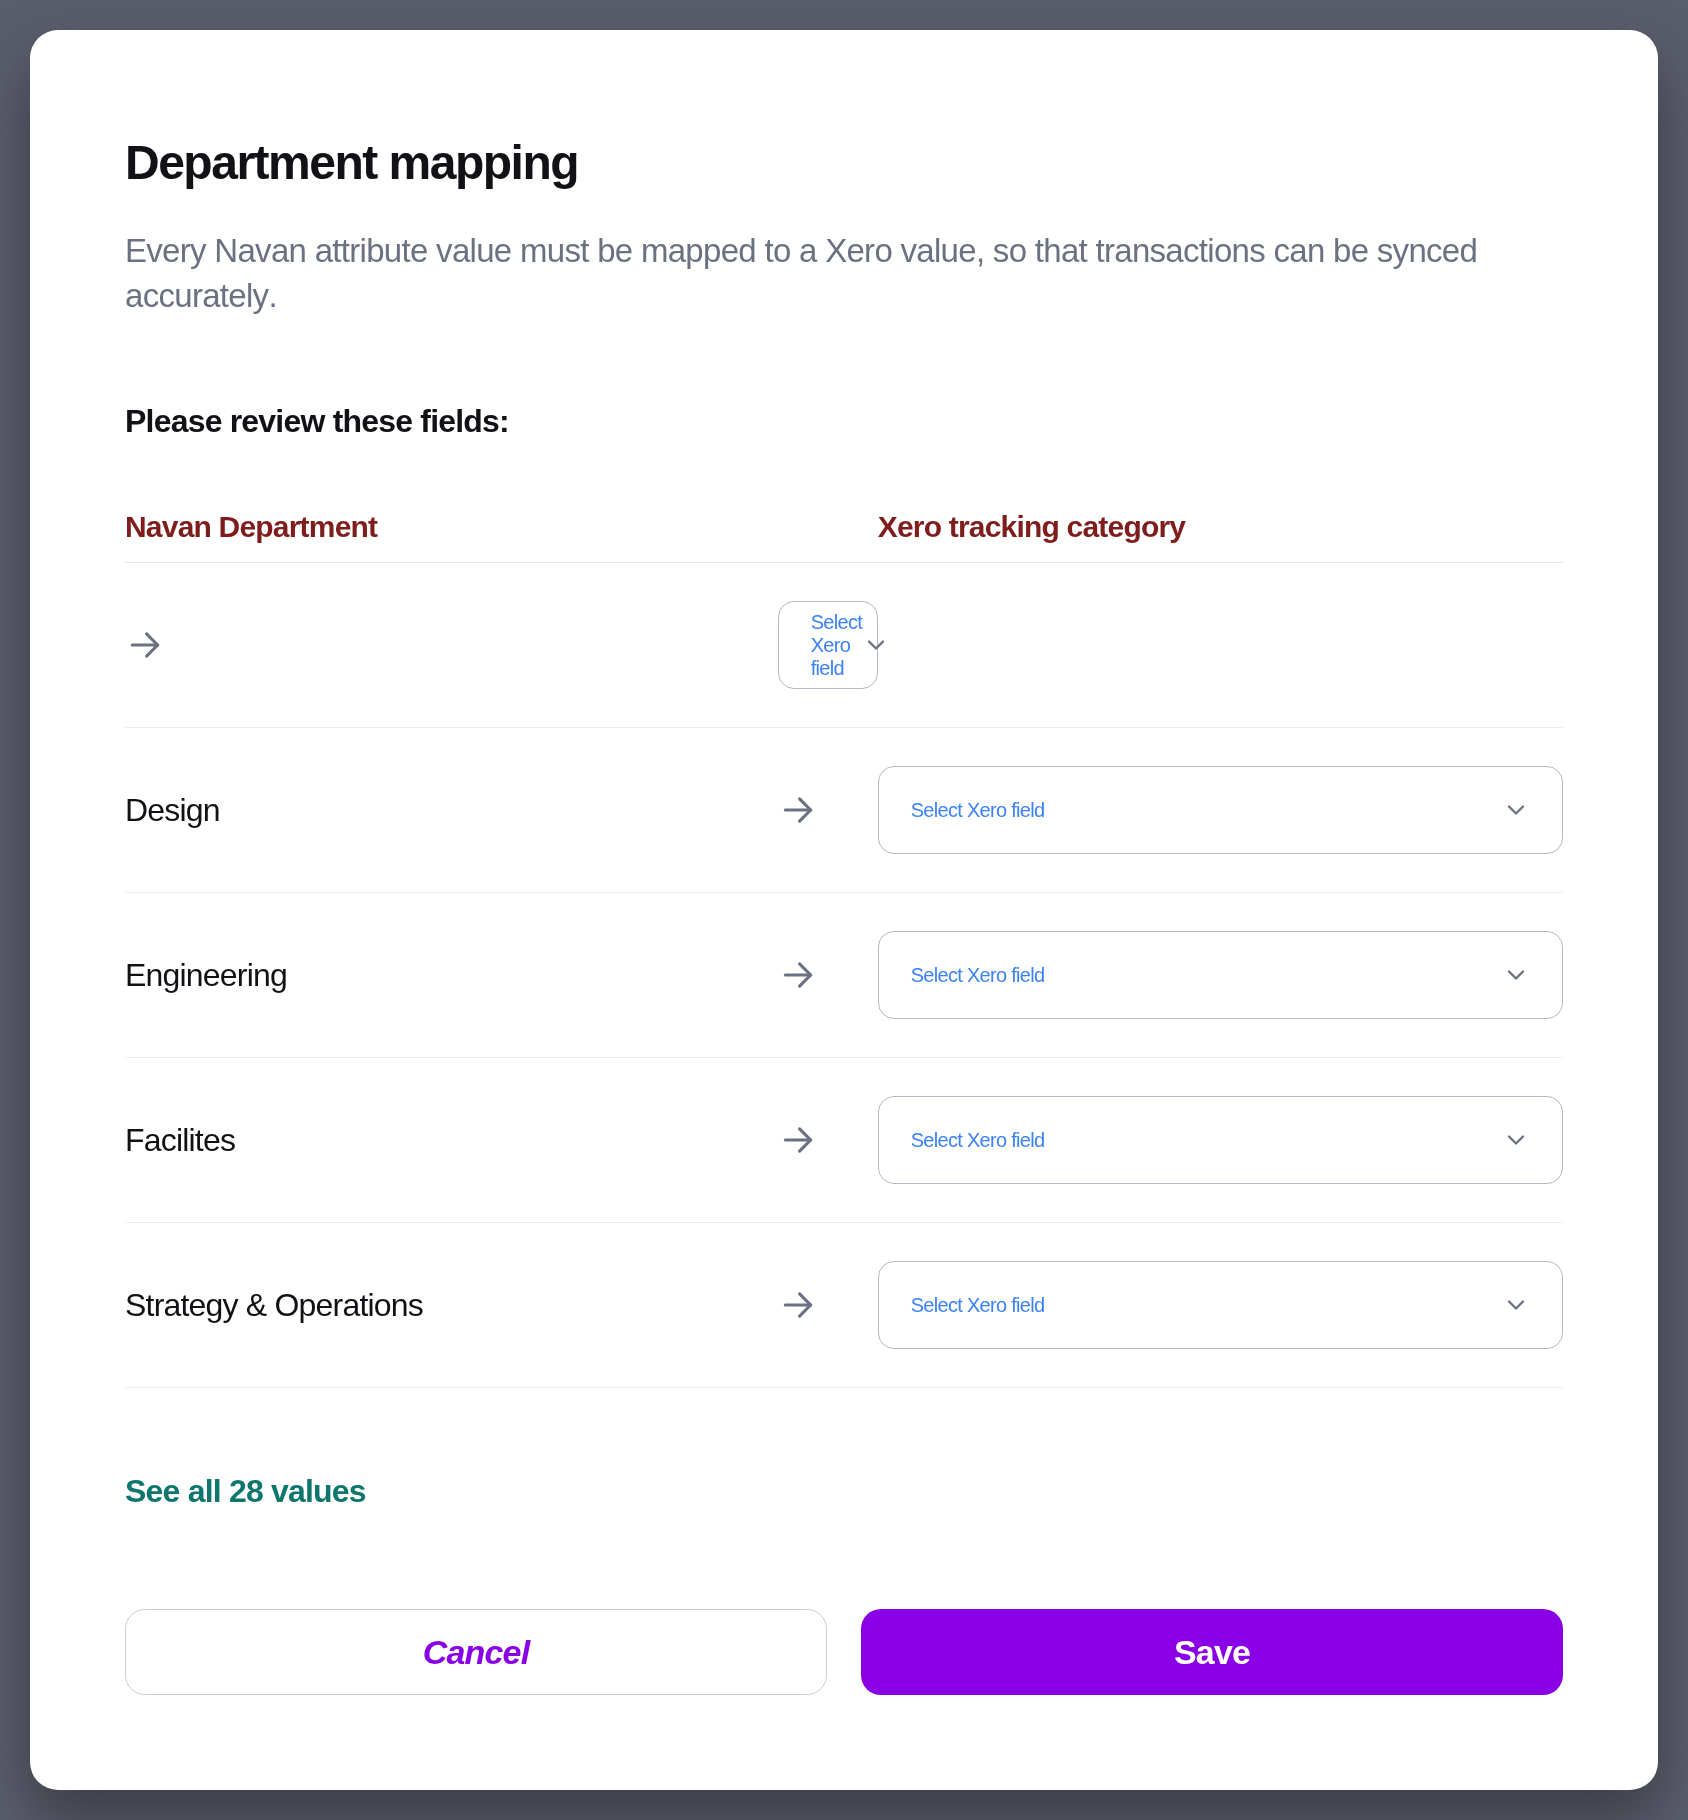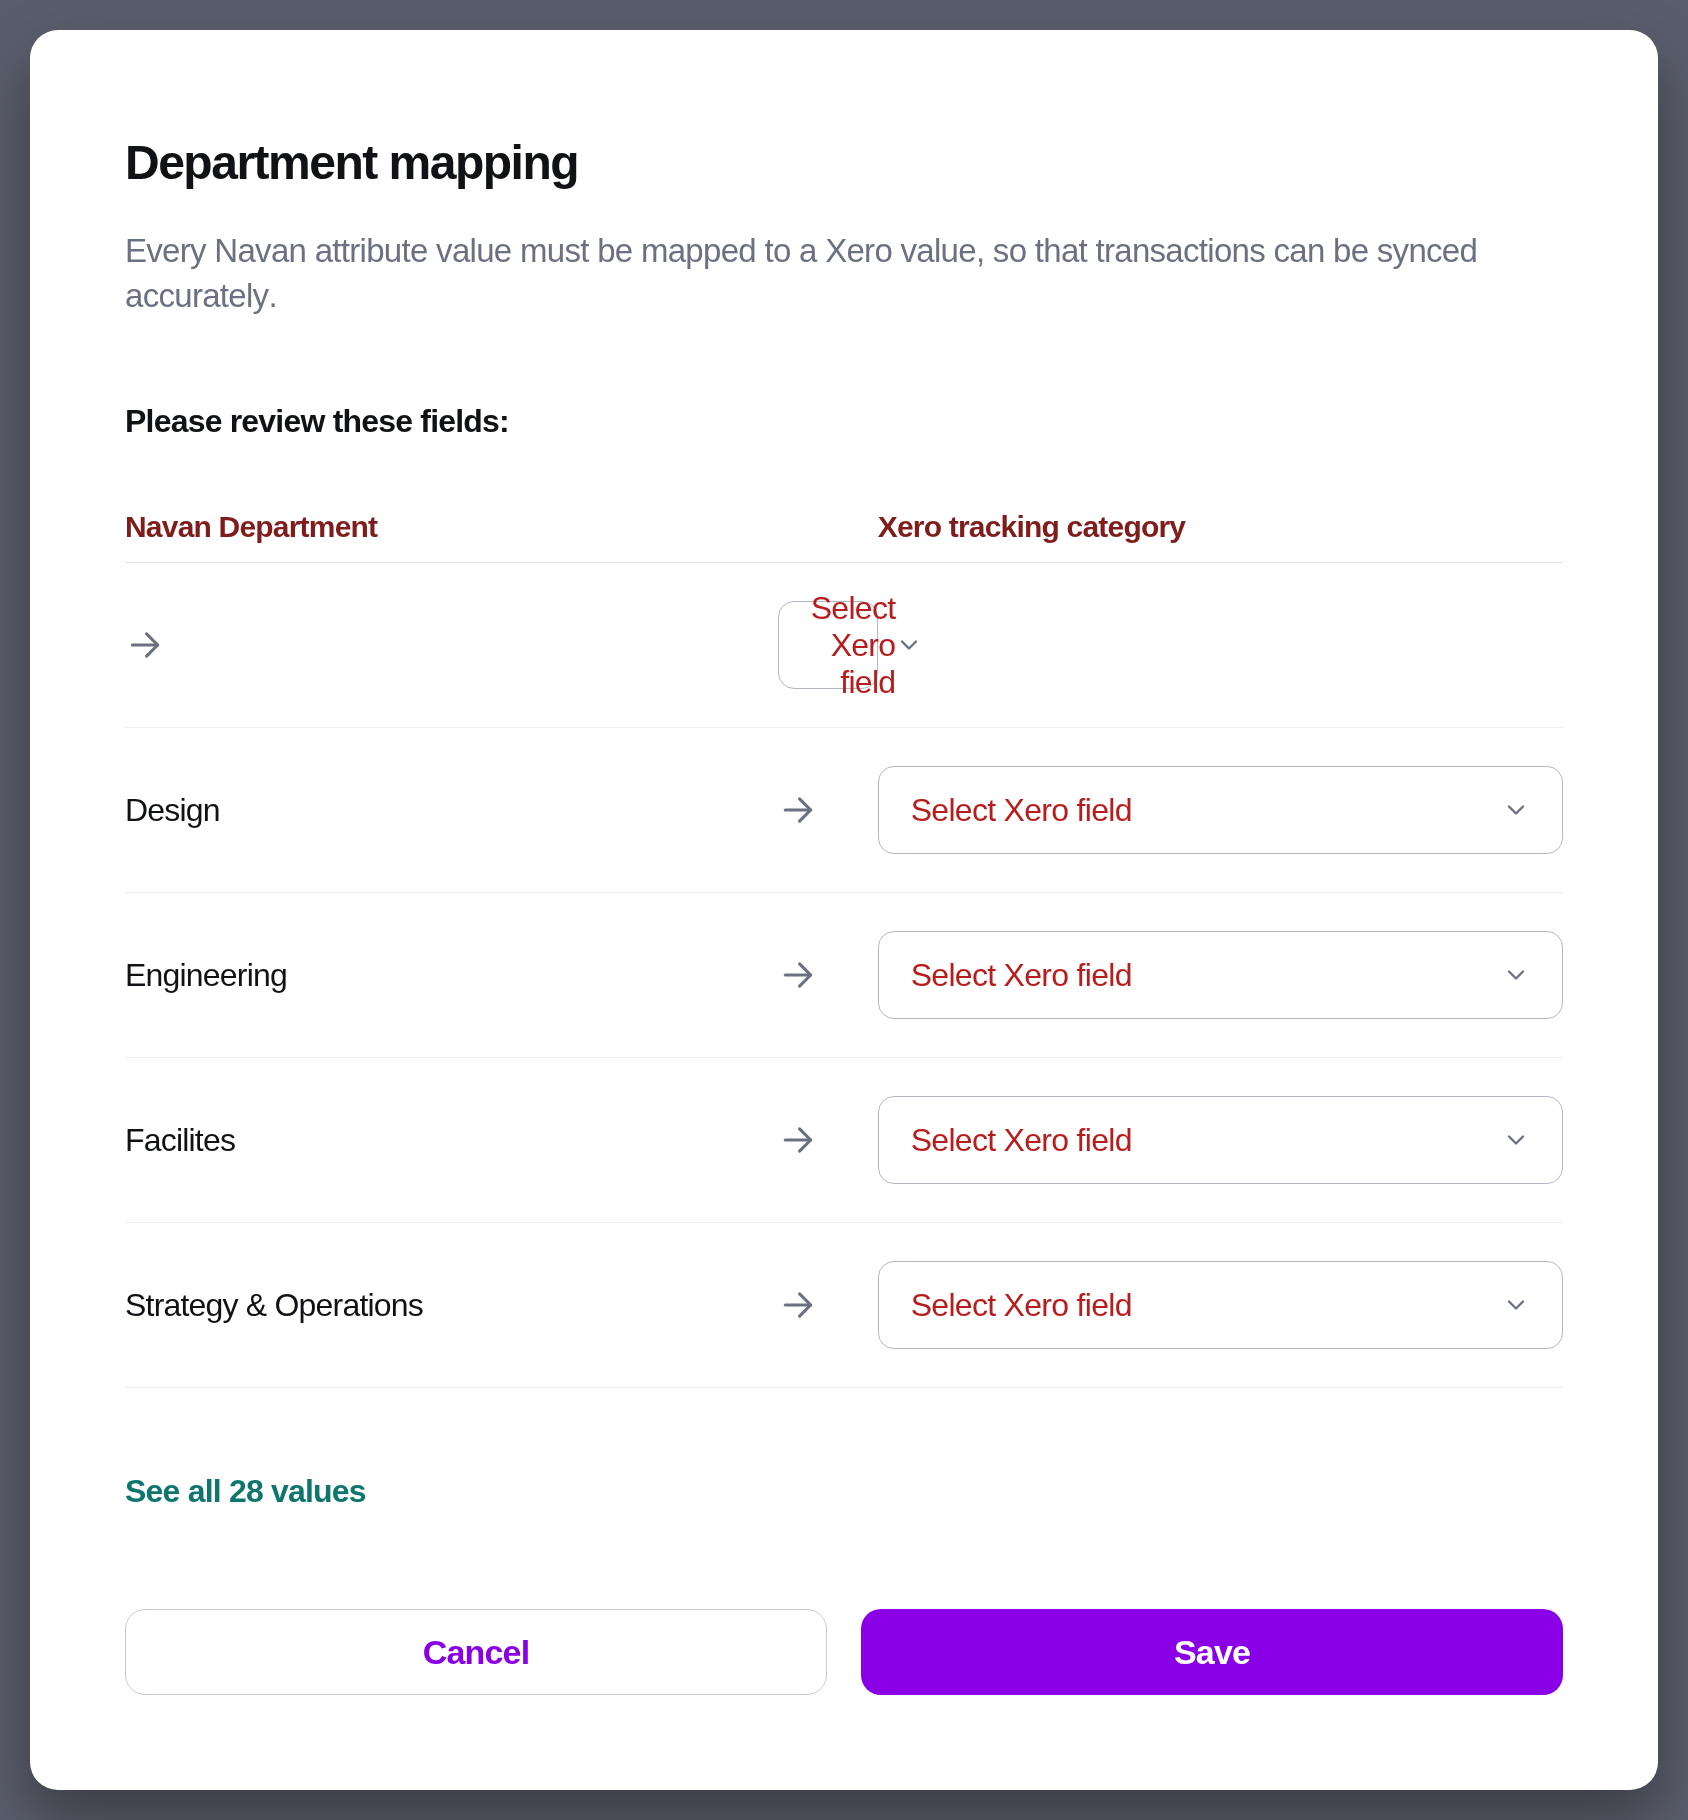--- a/index.html
+++ b/index.html
@@ -86,24 +86,23 @@
     height: 88px;
     width: 100%;
     display: flex;
     align-items: center;
     justify-content: space-between;
     padding: 0 32px;
     cursor: pointer;
     background: #fff;
   }
   .select .placeholder {
-    font-size: 32px;
-    color: #b91c1c;
+    font-size: 20px;
+    color: #3b82f6;
     letter-spacing: -0.7px;
-    text-align: right;
   }
   .select .chev {
     width: 28px;
     height: 28px;
     display: flex;
     align-items: center;
     justify-content: center;
     color: #6c7181;
   }
   .see-all {
@@ -131,20 +130,21 @@
     display: flex;
     align-items: center;
     justify-content: center;
     cursor: pointer;
     border: none;
   }
   .btn-cancel {
     background: #ffffff;
     color: #8a00e6;
     border: 1.5px solid #c9ccd6;
+    font-style: italic;
   }
   .btn-save {
     background: #8a00e6;
     color: #ffffff;
   }
 </style>
 </head>
 <body>
 
 <div class="card">

